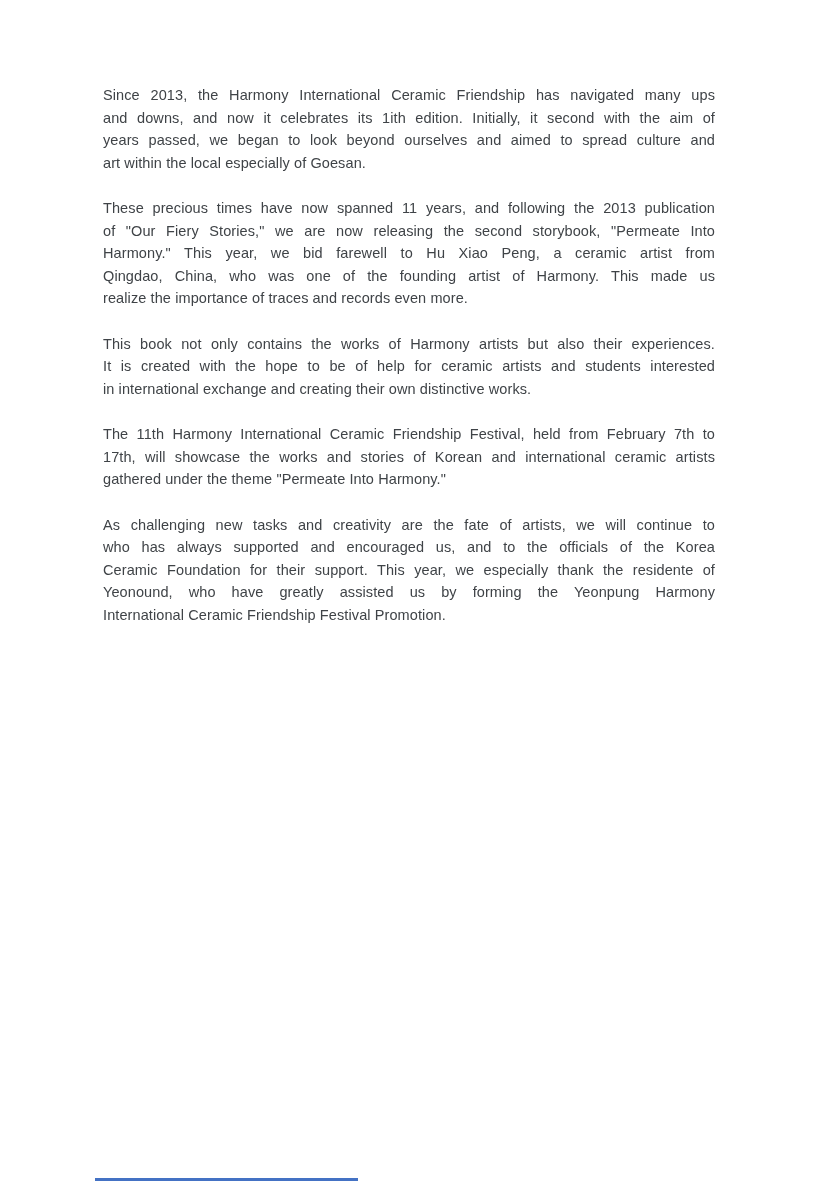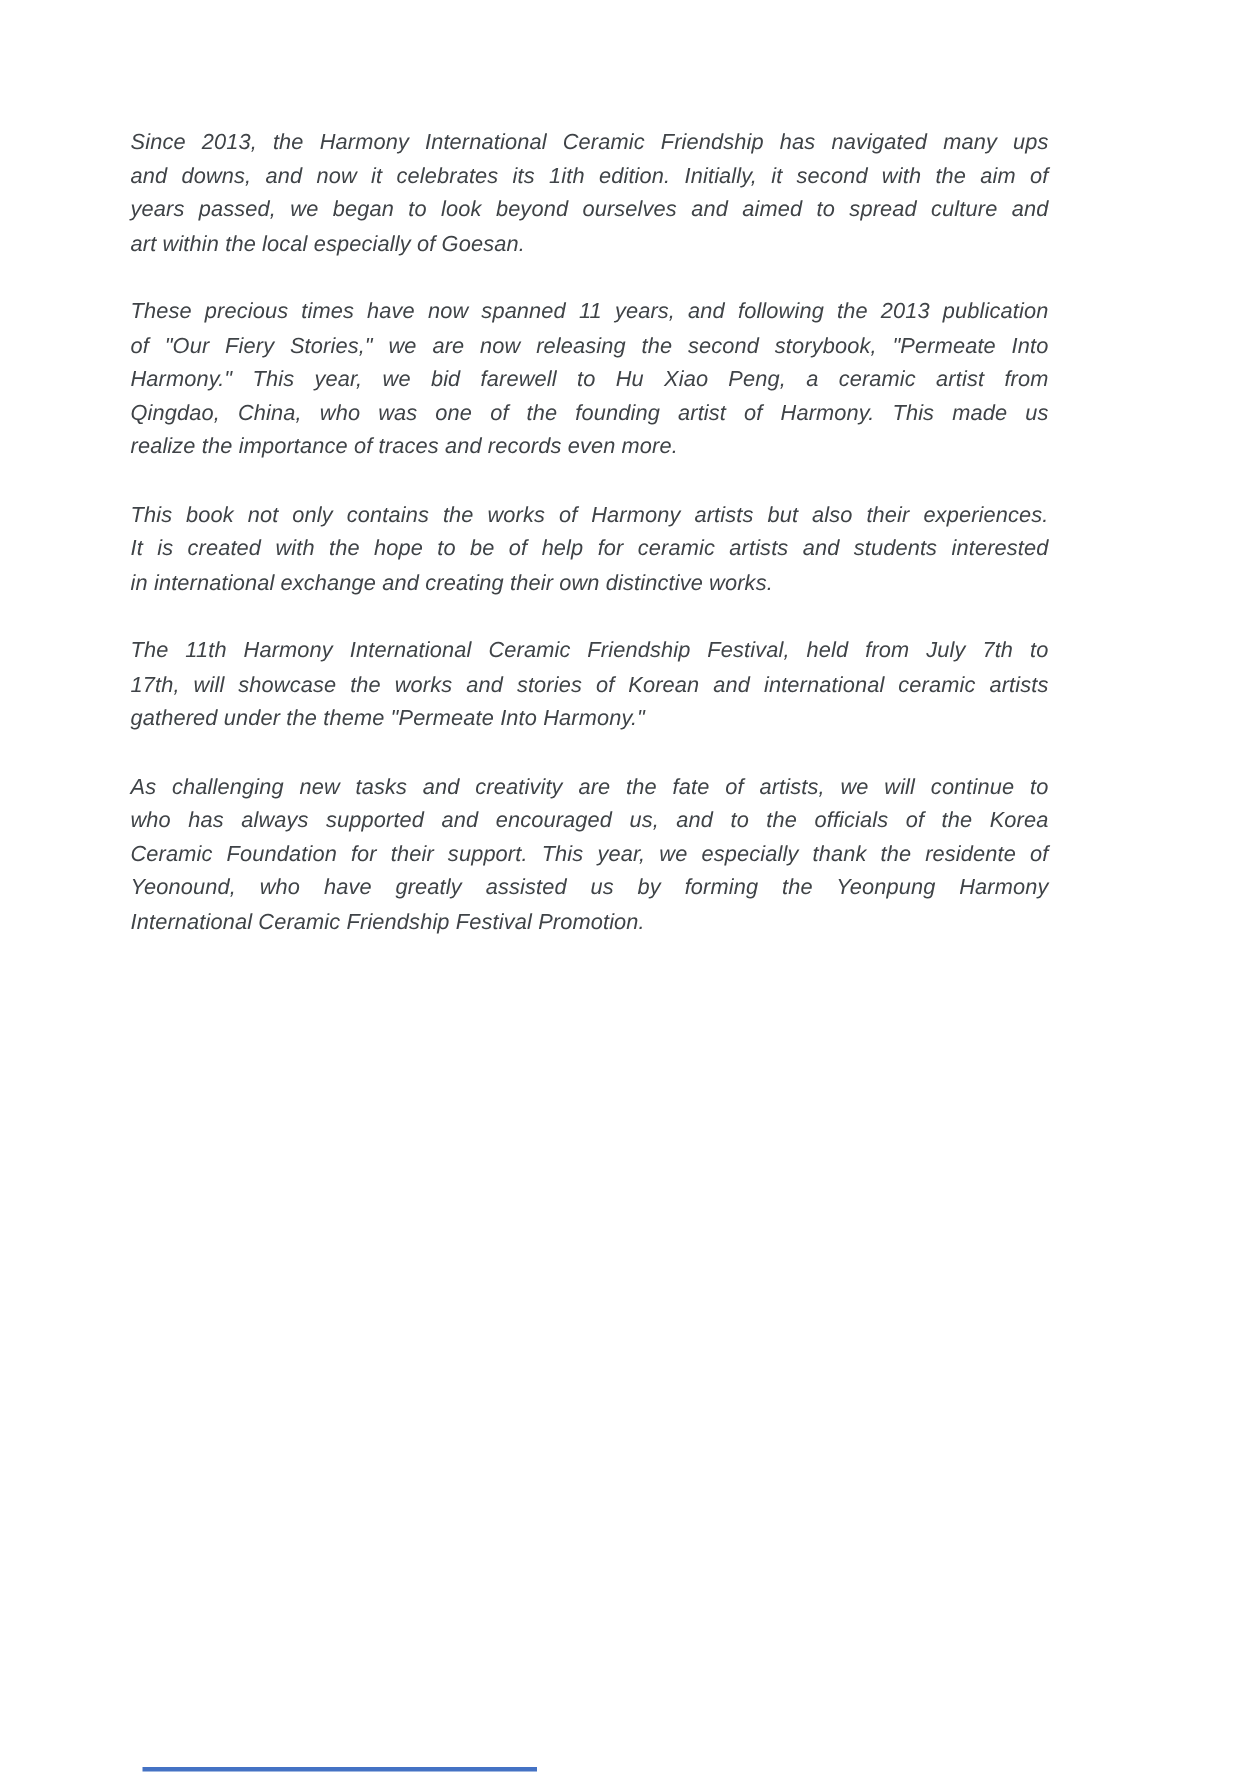--- a/index.html
+++ b/index.html
@@ -14,28 +14,27 @@
     overflow: hidden;
   }
   .page {
     position: relative;
     width: 835px;
     height: 1181px;
     background: var(--page-bg, #ffffff);
   }
   .content {
     position: absolute;
-    left: 87px;
+    left: 103px;
     top: 84px;
     width: 612px;
     color: var(--text-color, #3f4347);
     font-size: 14.5px;
     line-height: 22.5px;
     letter-spacing: 0.1px;
-    font-style: italic;
   }
   .paragraph {
     margin: 0 0 23px 0;
   }
   .line {
     text-align: justify;
     text-align-last: justify;
     white-space: normal;
   }
   .line.last {
@@ -67,21 +66,21 @@
         <div class="line">Harmony." This year, we bid farewell to Hu Xiao Peng, a ceramic artist from</div>
         <div class="line">Qingdao, China, who was one of the founding artist of Harmony. This made us</div>
         <div class="line last">realize the importance of traces and records even more.</div>
       </div>
       <div class="paragraph">
         <div class="line">This book not only contains the works of Harmony artists but also their experiences.</div>
         <div class="line">It is created with the hope to be of help for ceramic artists and students interested</div>
         <div class="line last">in international exchange and creating their own distinctive works.</div>
       </div>
       <div class="paragraph">
-        <div class="line">The 11th Harmony International Ceramic Friendship Festival, held from July 7th to</div>
+        <div class="line">The 11th Harmony International Ceramic Friendship Festival, held from February 7th to</div>
         <div class="line">17th, will showcase the works and stories of Korean and international ceramic artists</div>
         <div class="line last">gathered under the theme "Permeate Into Harmony."</div>
       </div>
       <div class="paragraph">
         <div class="line">As challenging new tasks and creativity are the fate of artists, we will continue to</div>
         <div class="line">who has always supported and encouraged us, and to the officials of the Korea</div>
         <div class="line">Ceramic Foundation for their support. This year, we especially thank the residente of</div>
         <div class="line">Yeonound, who have greatly assisted us by forming the Yeonpung Harmony</div>
         <div class="line last">International Ceramic Friendship Festival Promotion.</div>
       </div>

